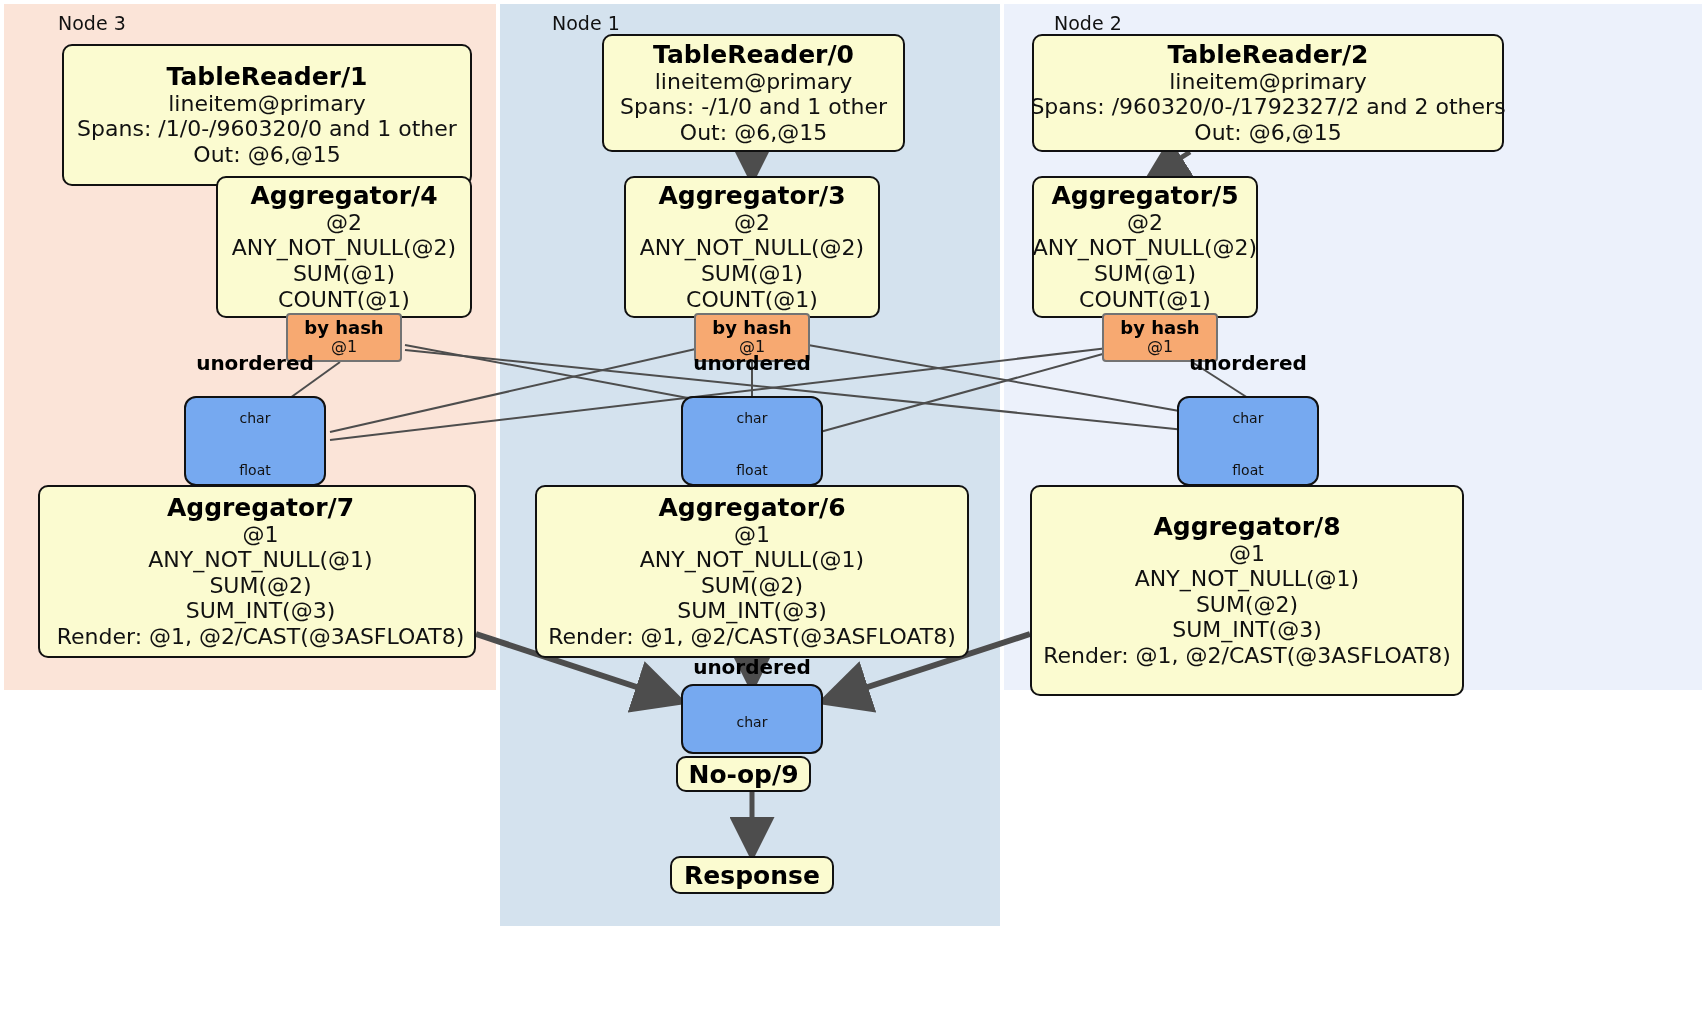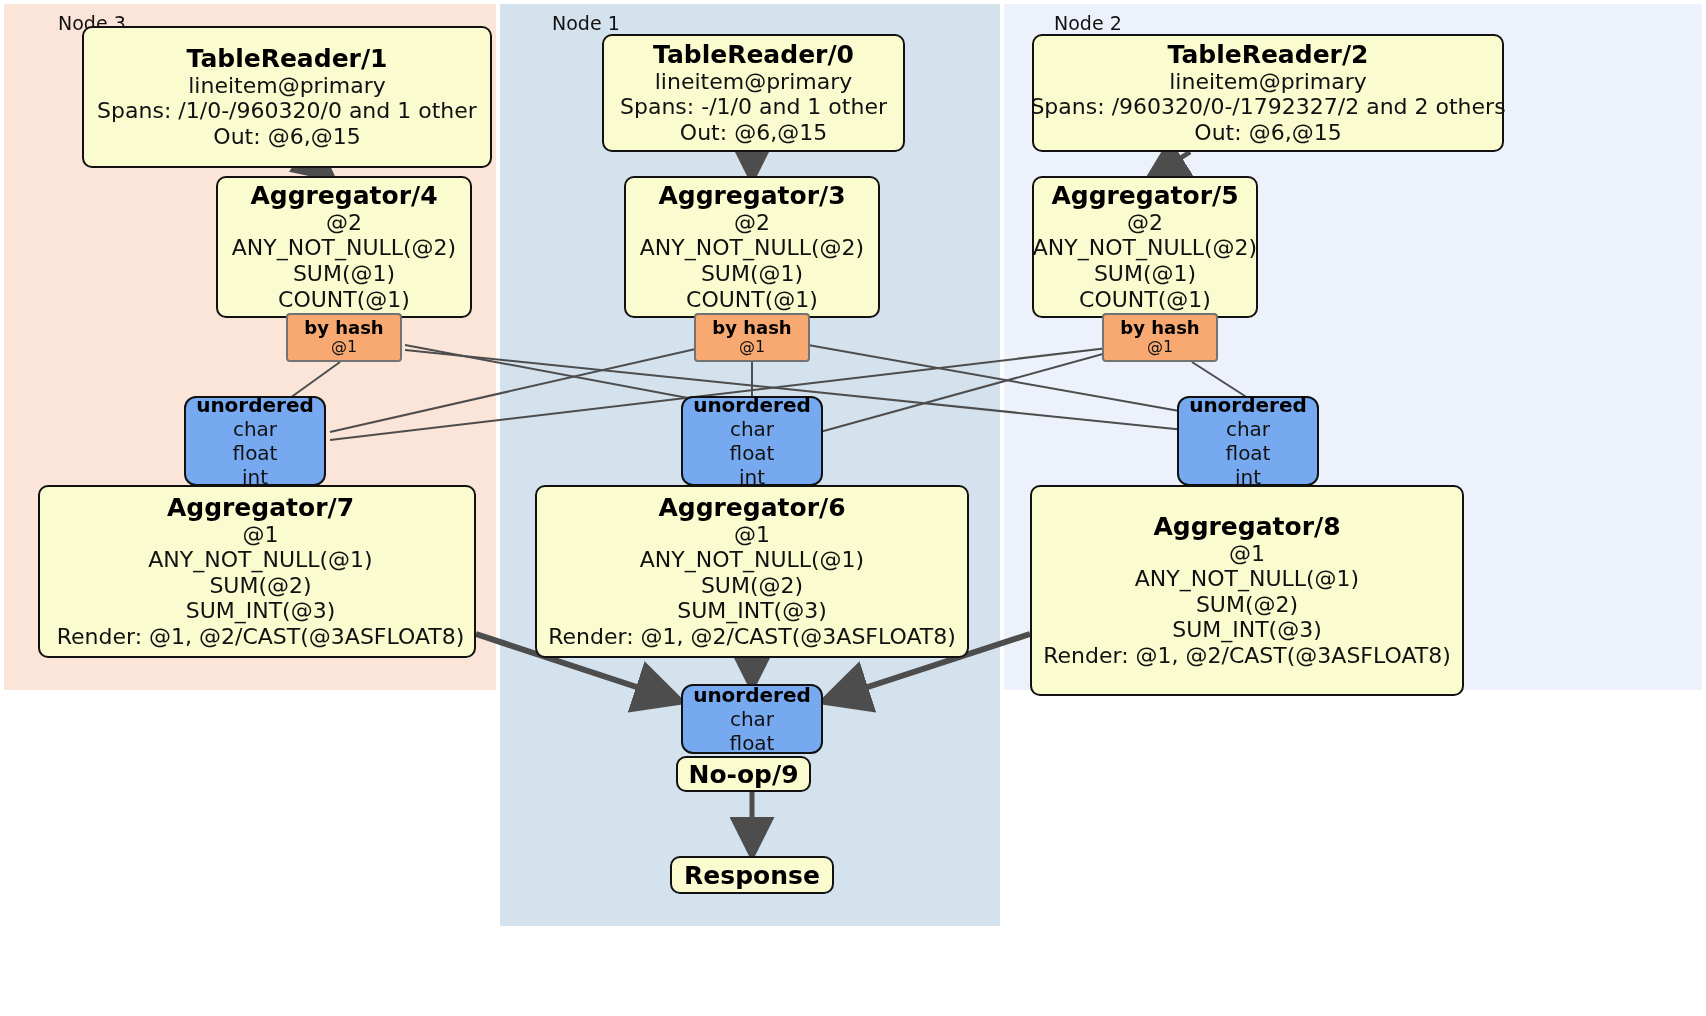--- a/index.html
+++ b/index.html
@@ -8,28 +8,28 @@
   #stage{position:absolute;left:0;top:0;width:1706px;height:1016px;}
 
   .panel{position:absolute;box-sizing:border-box;}
   .panel-label{position:absolute;font-size:19px;color:#111;line-height:1;margin-left:40px;}
 
   .node{position:absolute;box-sizing:border-box;border:2px solid #111;
         border-radius:10px;text-align:center;display:flex;flex-direction:column;
         align-items:center;justify-content:center;}
   .proc{background:#fbfbd0;}
   .router{background:#f7a971;border:2px solid #737373;border-radius:4px;}
-  .sync{background:#76a9f0;border:2px solid #111;border-radius:12px;}
+  .sync{background:#76a9f0;border:2px solid #111;border-radius:12px;gap:35px;}
 
   .ttl{font-weight:bold;font-size:25px;color:#000;line-height:1.12;}
   .ln{font-size:22px;color:#111;line-height:1.16;white-space:nowrap;}
   .rttl{font-weight:bold;font-size:18px;color:#000;line-height:1.1;}
   .rln{font-size:16px;color:#111;line-height:1.15;}
   .sttl{font-weight:bold;font-size:20px;color:#000;line-height:1.15;}
-  .sln{font-size:20px;color:#111;line-height:1.2;}
+  .sln{font-size:14px;color:#111;line-height:1.2;}
   .small-ttl{font-weight:bold;font-size:25px;color:#000;}
 
   svg.edges{position:absolute;left:0;top:0;width:1706px;height:1016px;
             pointer-events:none;}
 </style>
 </head>
 <body>
 
 <div id="stage">
 
@@ -68,21 +68,21 @@
     <path d="M1192,362 L1248,398" stroke="#4d4d4d" stroke-width="2" fill="none"></path>
 
     <path d="M476,634 L676,700" stroke="#4d4d4d" stroke-width="6" fill="none" marker-end="url(#arr)"></path>
     <path d="M1030,634 L828,700" stroke="#4d4d4d" stroke-width="6" fill="none" marker-end="url(#arr)"></path>
 
     <path d="M752,660 L752,684" stroke="#4d4d4d" stroke-width="5" fill="none" marker-end="url(#arr)"></path>
 
     <path d="M752,790 L752,852" stroke="#4d4d4d" stroke-width="5" fill="none" marker-end="url(#arr)"></path>
   </svg>
 
-  <div class="node proc" style="left:62px;top:26px;width:410px;height:142px;margin-left:20px;">
+  <div class="node proc" style="left:62px;top:44px;width:410px;height:142px;">
     <div class="ttl">TableReader/1</div>
     <div class="ln">lineitem@primary</div>
     <div class="ln">Spans: /1/0-/960320/0 and 1 other</div>
     <div class="ln">Out: @6,@15</div>
   </div>
 
   <div class="node proc" style="left:216px;top:176px;width:256px;height:142px;">
     <div class="ttl">Aggregator/4</div>
     <div class="ln">@2</div>
     <div class="ln">ANY_NOT_NULL(@2)</div>

